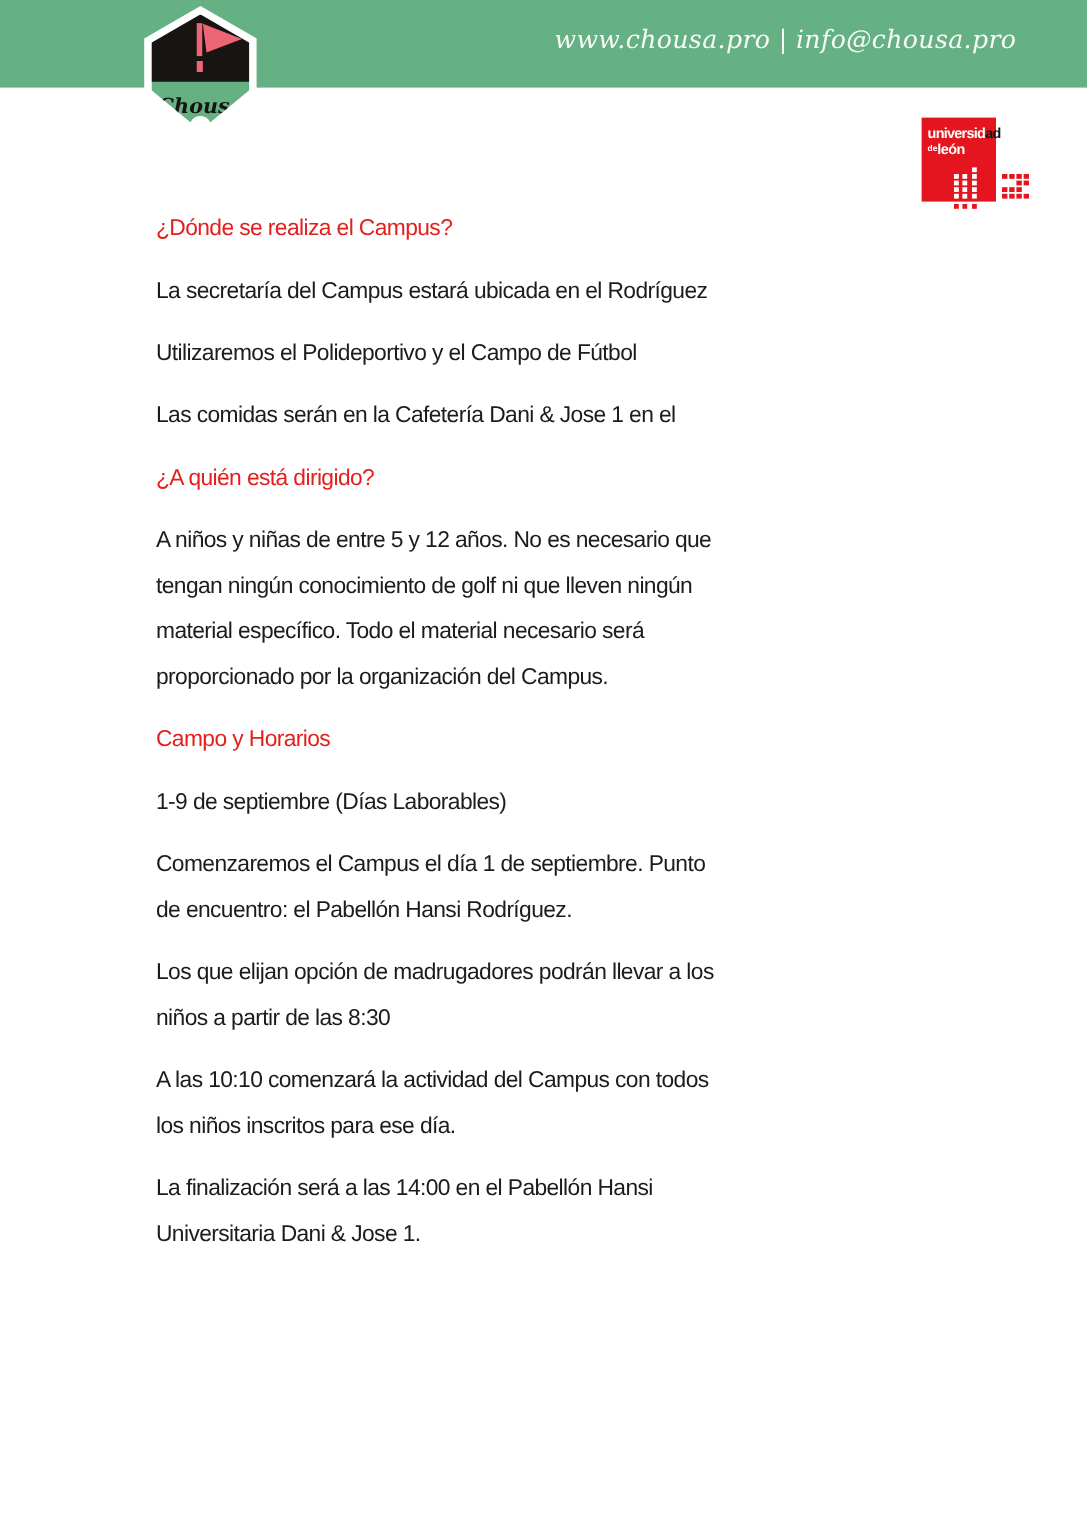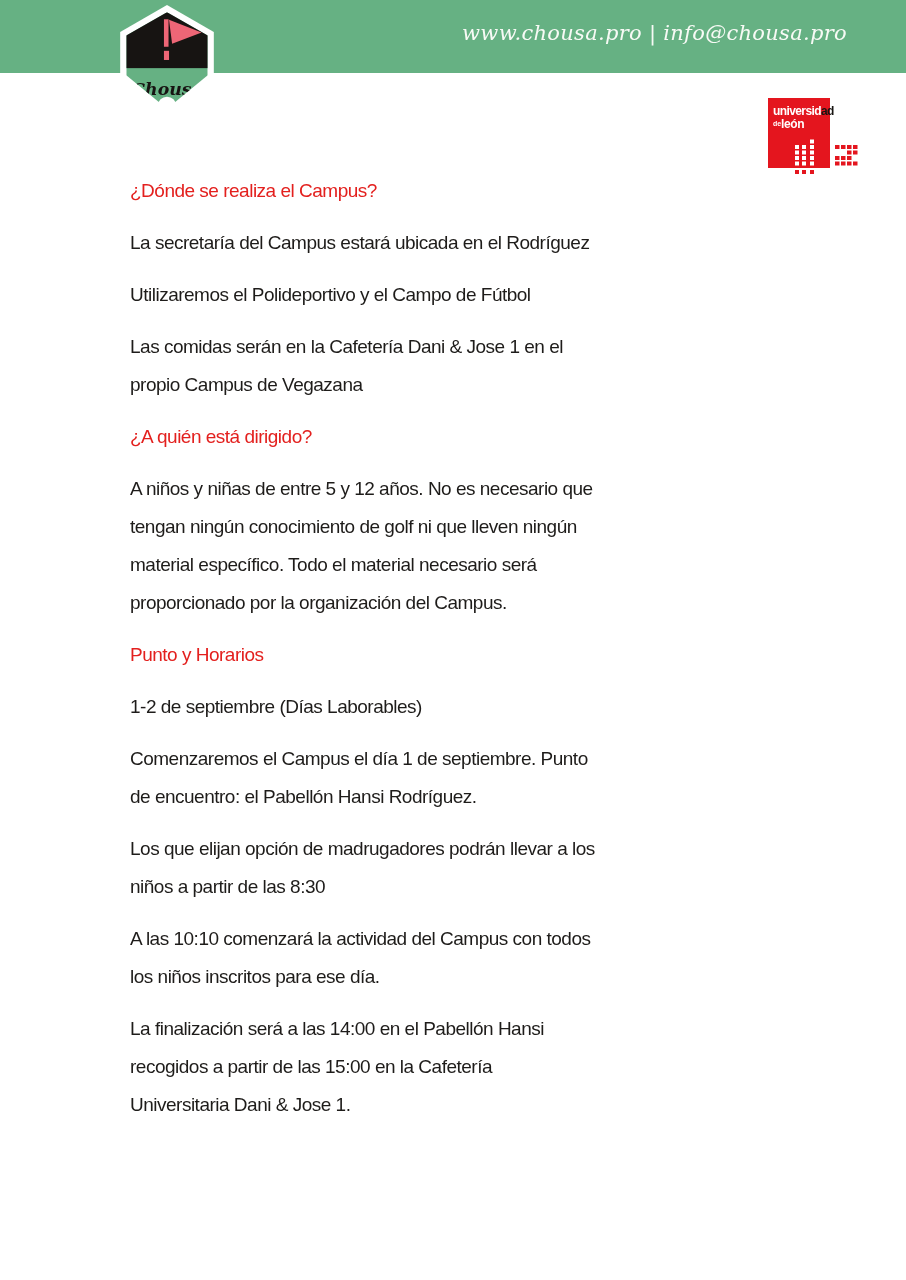--- a/index.html
+++ b/index.html
@@ -119,47 +119,45 @@
       <div class="line">¿Dónde se realiza el Campus?</div>
     </div>
     <div class="block paragraph">
       <div class="line">La secretaría del Campus estará ubicada en el Rodríguez</div>
     </div>
     <div class="block paragraph">
       <div class="line">Utilizaremos el Polideportivo y el Campo de Fútbol</div>
     </div>
     <div class="block paragraph">
       <div class="line">Las comidas serán en la Cafetería Dani &amp; Jose 1 en el</div>
-      <div class="line">propio Campus de Vegazana</div>
     </div>
     <div class="block heading">
       <div class="line">¿A quién está dirigido?</div>
     </div>
     <div class="block paragraph">
       <div class="line">A niños y niñas de entre 5 y 12 años. No es necesario que</div>
       <div class="line">tengan ningún conocimiento de golf ni que lleven ningún</div>
       <div class="line">material específico. Todo el material necesario será</div>
       <div class="line">proporcionado por la organización del Campus.</div>
     </div>
     <div class="block heading">
-      <div class="line">Punto y Horarios</div>
+      <div class="line">Campo y Horarios</div>
     </div>
     <div class="block paragraph">
-      <div class="line">1-2 de septiembre (Días Laborables)</div>
+      <div class="line">1-9 de septiembre (Días Laborables)</div>
     </div>
     <div class="block paragraph">
       <div class="line">Comenzaremos el Campus el día 1 de septiembre. Punto</div>
       <div class="line">de encuentro: el Pabellón Hansi Rodríguez.</div>
     </div>
     <div class="block paragraph">
       <div class="line">Los que elijan opción de madrugadores podrán llevar a los</div>
       <div class="line">niños a partir de las 8:30</div>
     </div>
     <div class="block paragraph">
       <div class="line">A las 10:10 comenzará la actividad del Campus con todos</div>
       <div class="line">los niños inscritos para ese día.</div>
     </div>
     <div class="block paragraph">
       <div class="line">La finalización será a las 14:00 en el Pabellón Hansi</div>
-      <div class="line">recogidos a partir de las 15:00 en la Cafetería</div>
       <div class="line">Universitaria Dani &amp; Jose 1.</div>
     </div>
   </main>
 
 </body></html>

